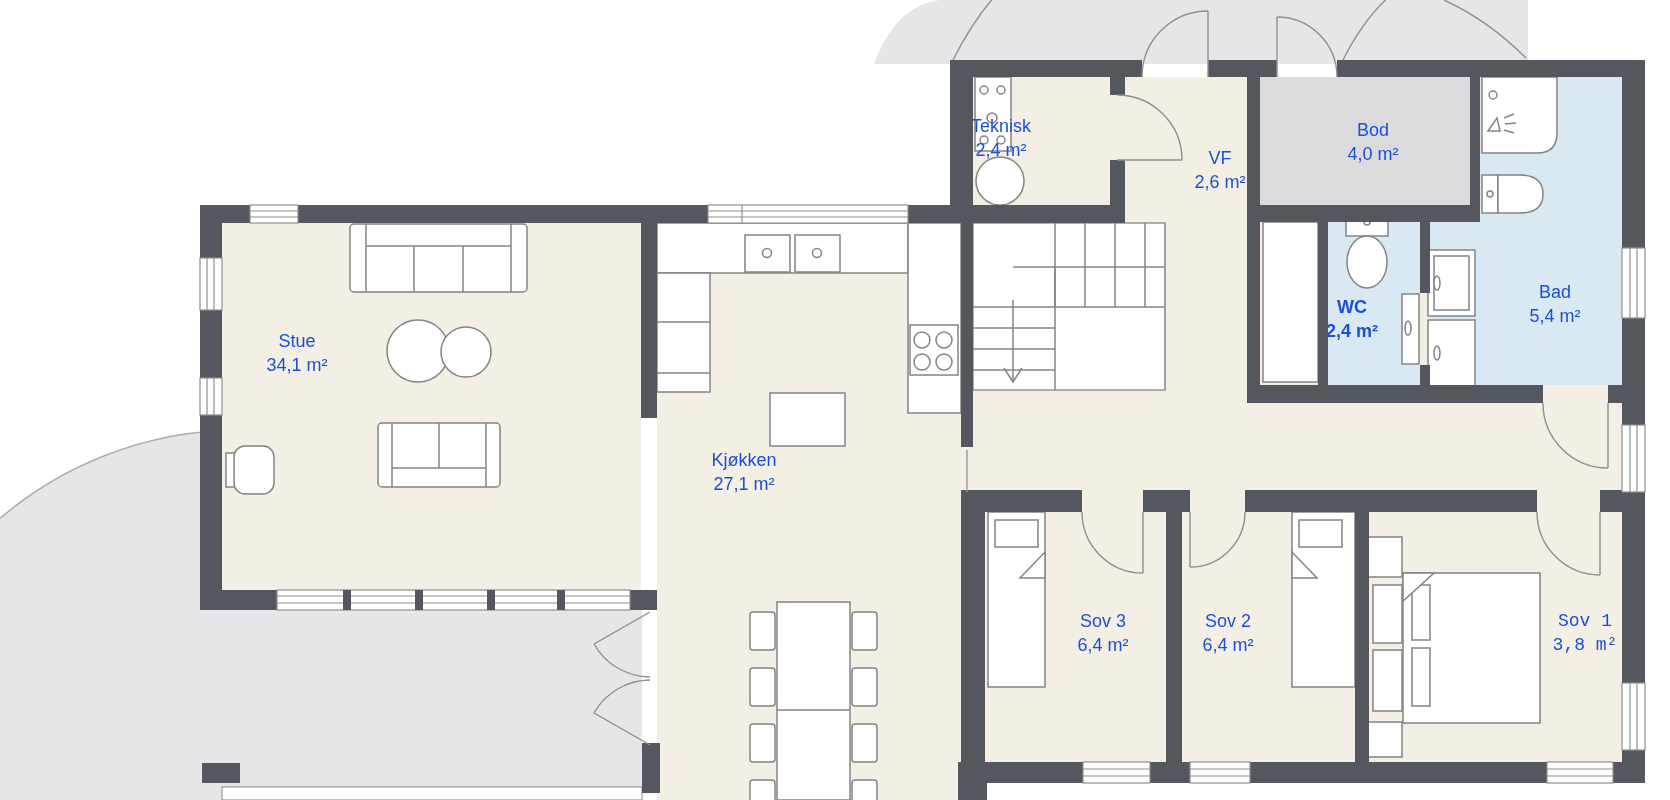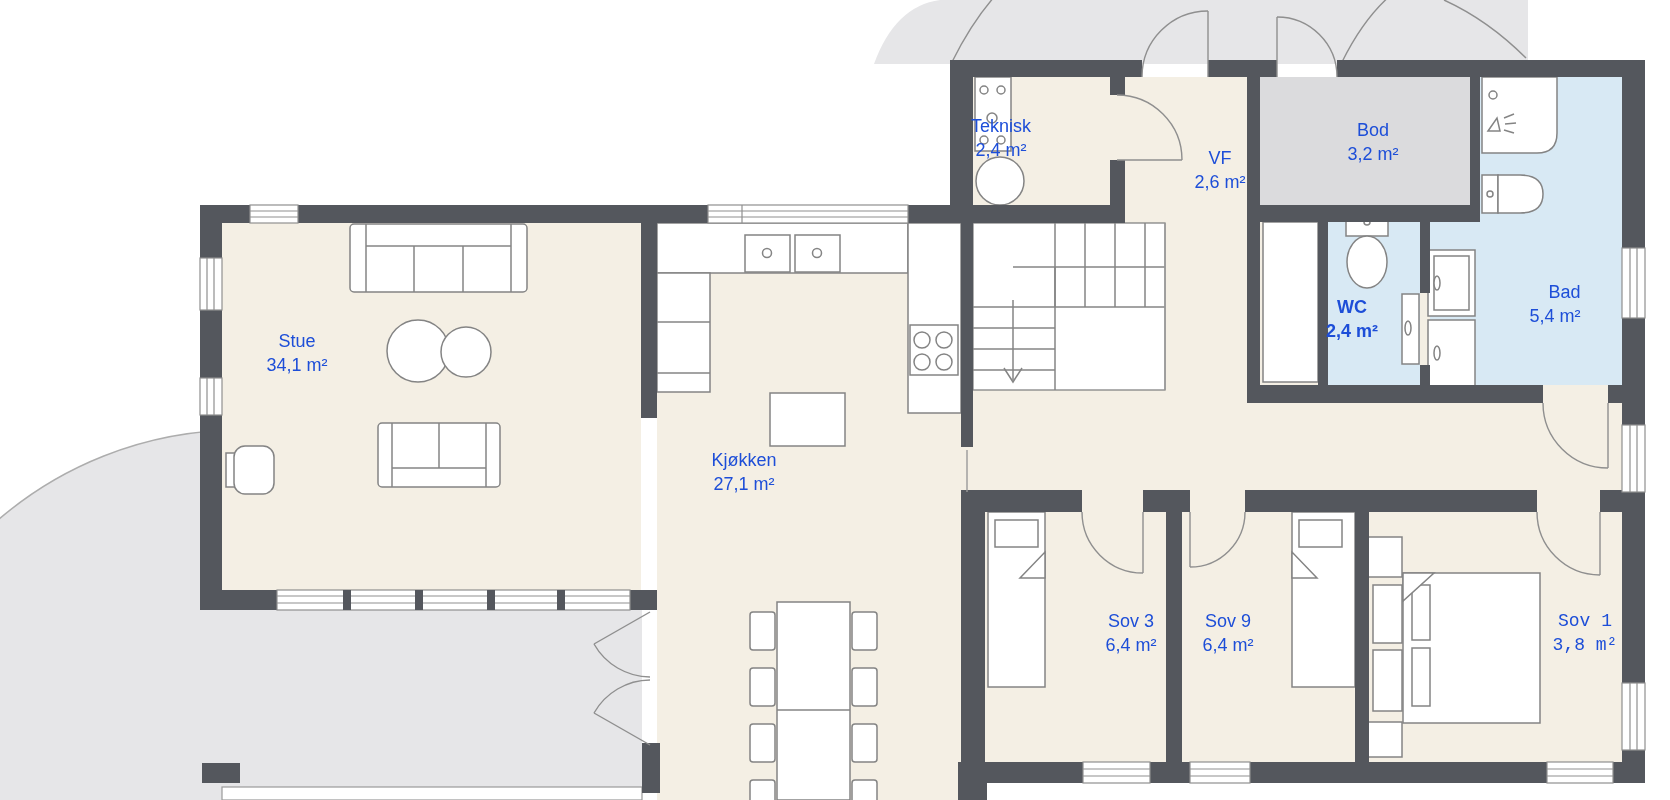--- a/index.html
+++ b/index.html
@@ -353,36 +353,36 @@
       <div class="room-label" style="left: 1001px; top: 139px;">
         <span>Teknisk</span>
         <span>2,4 m²</span>
       </div>
       <div class="room-label" style="left: 1188px; top: 171px; margin-left: 32px;">
         <span>VF</span>
         <span>2,6 m²</span>
       </div>
       <div class="room-label" style="left: 1373px; top: 143px;">
         <span>Bod</span>
-        <span>3,2 m²</span>
+        <span>4,0 m²</span>
       </div>
       <div class="room-label" style="left: 1352px; top: 320px; font-weight: bold;">
         <span>WC</span>
         <span>2,4 m²</span>
       </div>
-      <div class="room-label" style="left: 1555px; top: 305px; text-align: right;">
+      <div class="room-label" style="left: 1555px; top: 305px;">
         <span>Bad</span>
         <span>5,4 m²</span>
       </div>
-      <div class="room-label" style="left: 1103px; top: 634px; margin-left: 28px;">
+      <div class="room-label" style="left: 1103px; top: 634px;">
         <span>Sov 3</span>
         <span>6,4 m²</span>
       </div>
       <div class="room-label" style="left: 1228px; top: 634px;">
-        <span>Sov 9</span>
+        <span>Sov 2</span>
         <span>6,4 m²</span>
       </div>
       <div class="room-label" style="left: 1585px; top: 634px; font-family: Liberation Mono, monospace;">
         <span>Sov 1</span>
         <span>3,8 m²</span>
       </div>
     </div>
 </div>
 
 </body></html>

